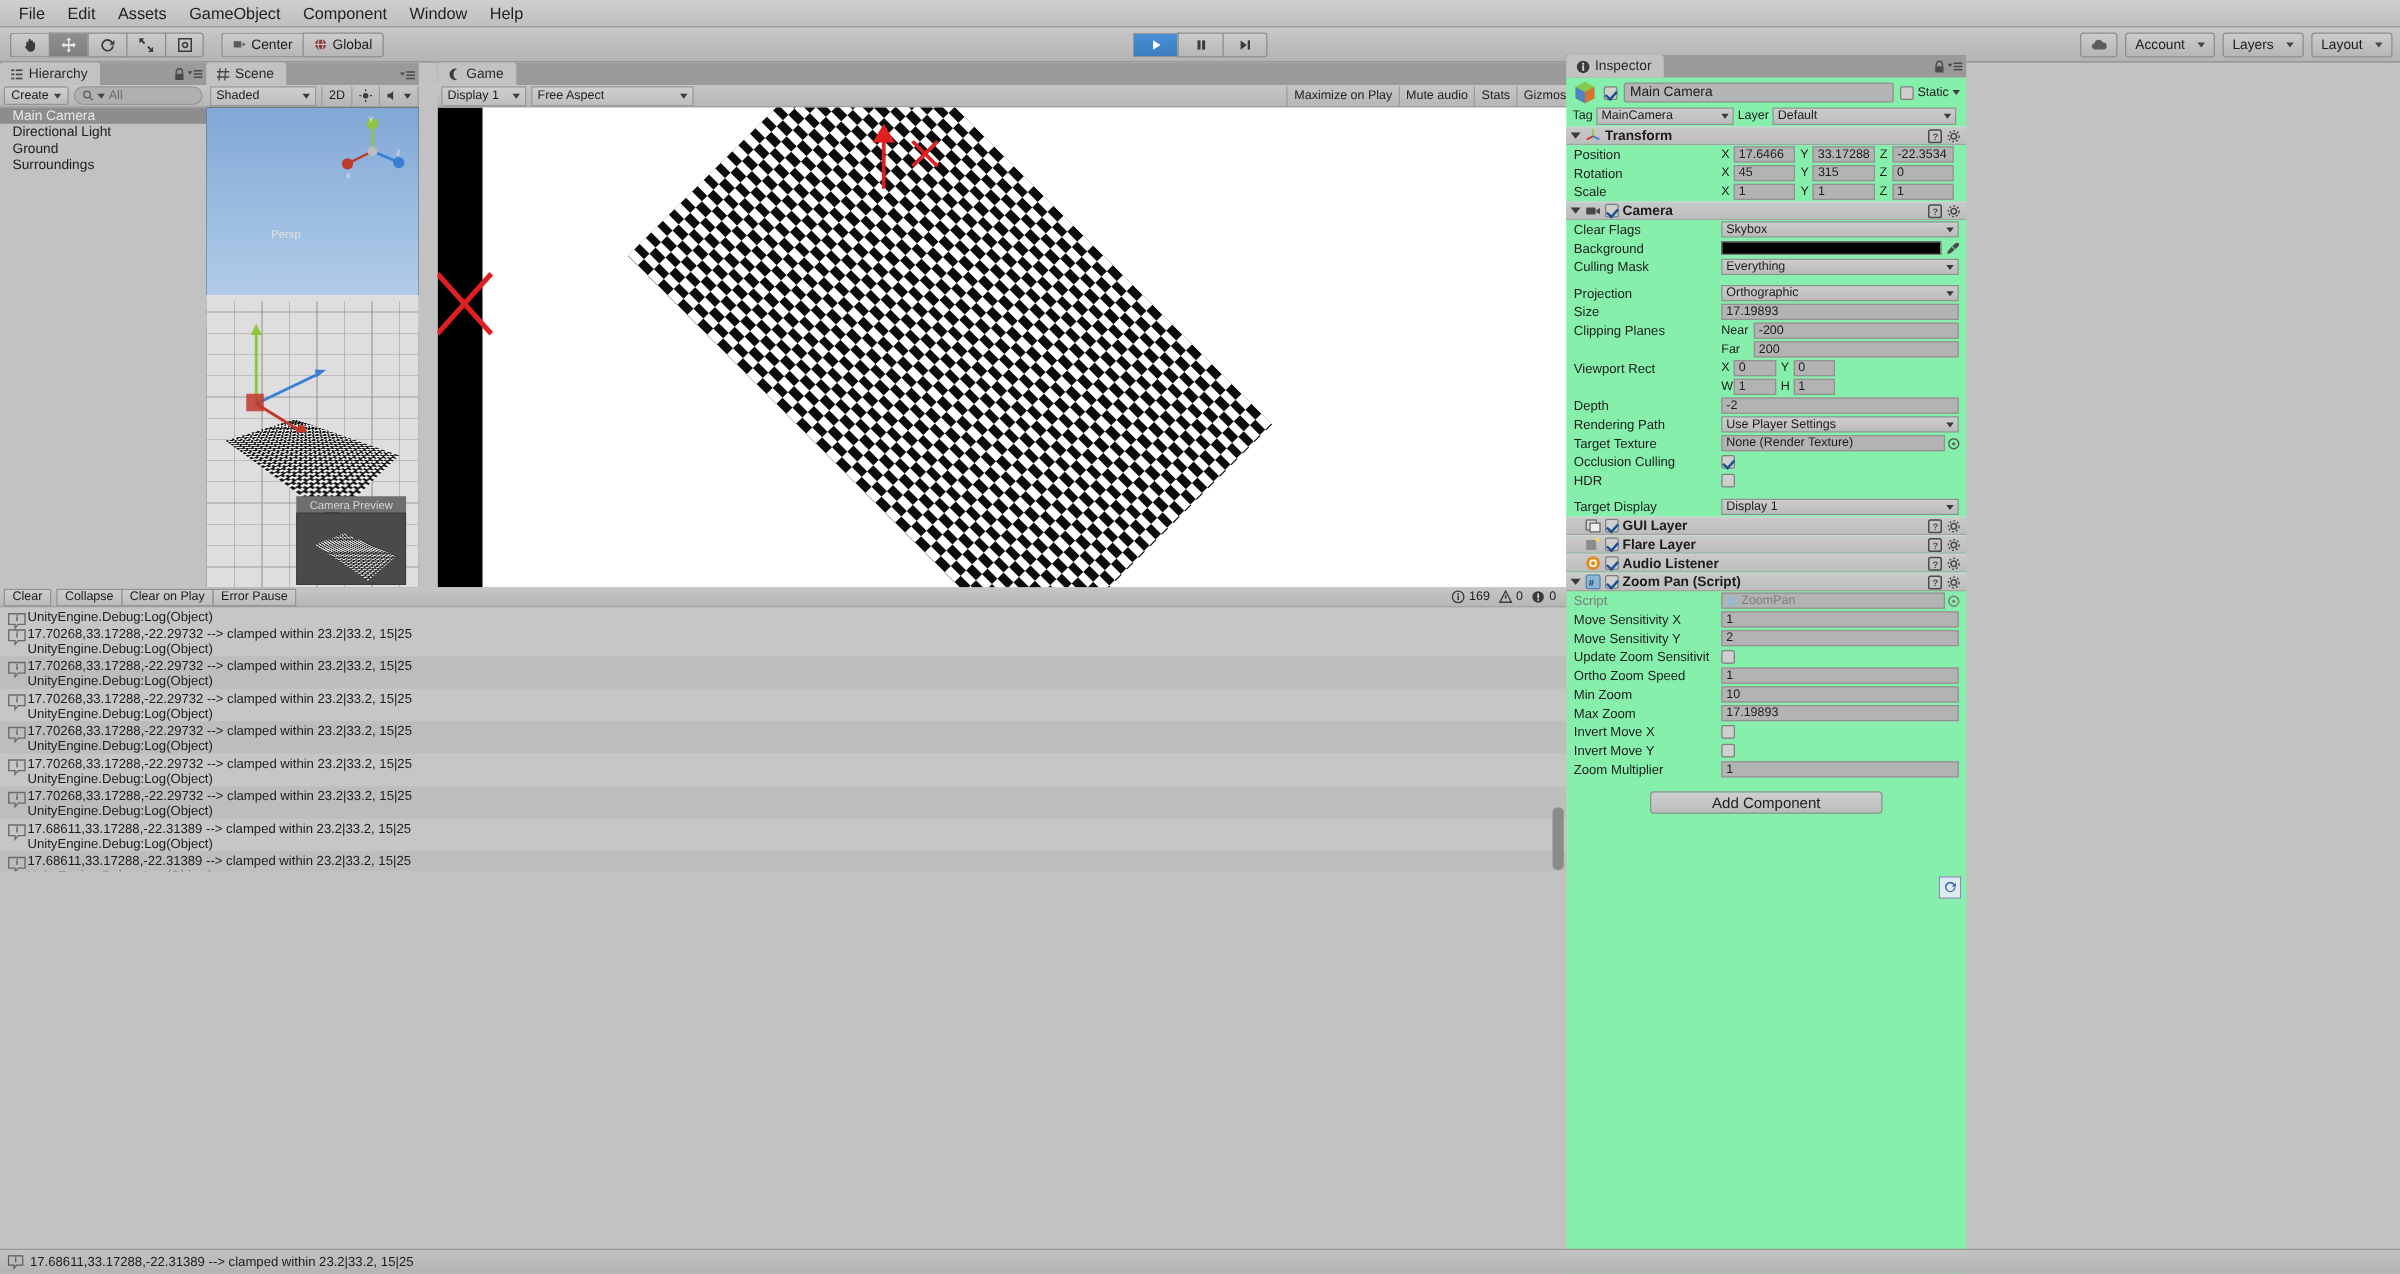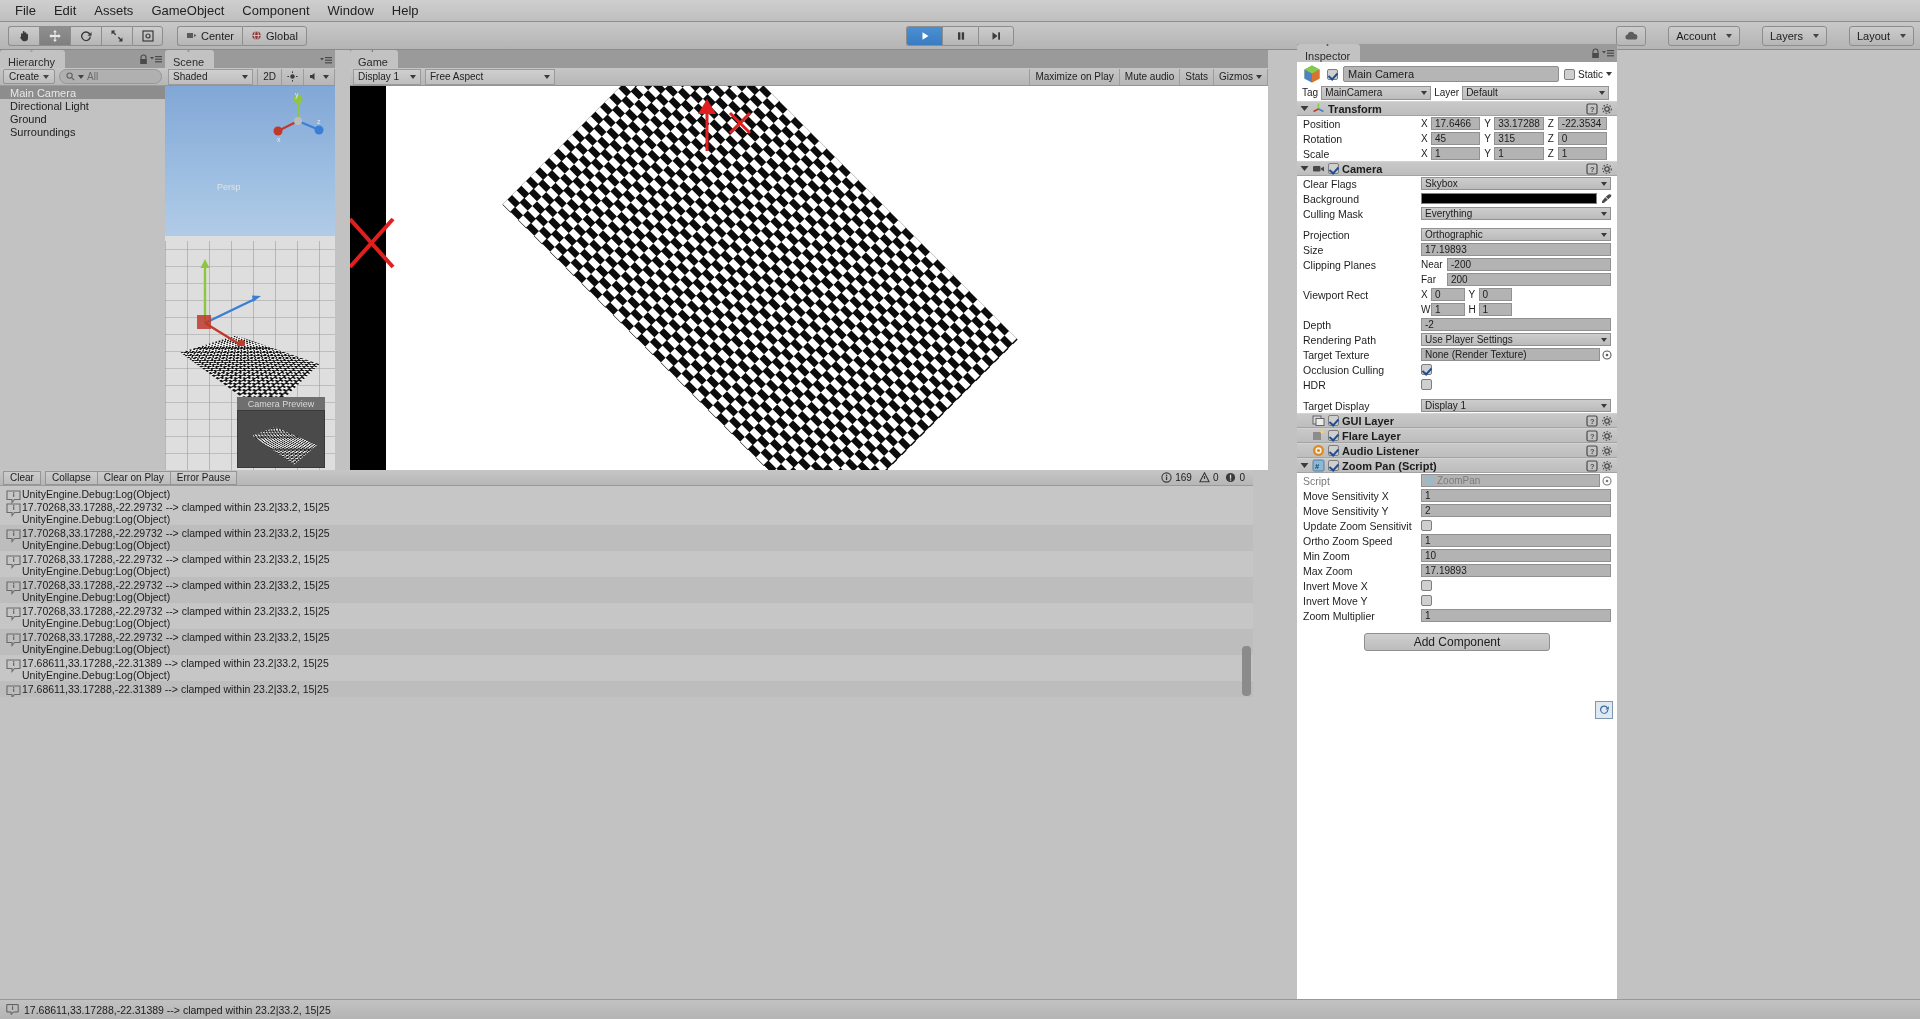--- a/index.html
+++ b/index.html
@@ -64,21 +64,21 @@
     width: 36px; height: 20px;
     background: linear-gradient(#cccccc,#b6b6b6);
     border: 1px solid #8d8d8d; border-right: none;
     display: flex; align-items: center; justify-content: center; cursor: default;
   }
   .plbtn:first-child { border-radius: 3px 0 0 3px; }
   .plbtn:last-child { border-right: 1px solid #8d8d8d; border-radius: 0 3px 3px 0; }
   .plbtn.play { background: linear-gradient(#4a8fd4,#3a7cc0); }
 
   .toolbar-right {
-    position: absolute; right: 6px; display: flex; align-items: center; gap: 22px;
+    position: absolute; right: 6px; display: flex; align-items: center; gap: 6px;
   }
   .cloudbtn {
     width: 30px; height: 20px; background: linear-gradient(#cccccc,#b6b6b6);
     border: 1px solid #8d8d8d; border-radius: 3px;
     display: flex; align-items: center; justify-content: center; cursor: default;
   }
   .popbtn {
     height: 20px; padding: 0 7px; background: linear-gradient(#cccccc,#b6b6b6);
     border: 1px solid #8d8d8d; border-radius: 3px;
     display: flex; align-items: center; gap: 10px; font-size: 11px; cursor: default;
@@ -89,21 +89,21 @@
   .panel { position: absolute; background: #c2c2c2; }
   .tabrow {
     height: 18px; background: #9a9a9a;
     display: flex; align-items: flex-end; position: relative;
   }
   .tab {
     height: 18px; padding: 0 10px 0 8px; display: flex; align-items: center; gap: 4px;
     background: #9a9a9a; font-size: 11px; color: #2a2a2a; cursor: default;
     border-radius: 3px 3px 0 0;
   }
-  .tab.active { background: #c2c2c2; flex-direction: column; }
+  .tab.active { background: #c2c2c2; }
   .tabrow .tabopts {
     position: absolute; right: 3px; bottom: 3px; display: flex; align-items: center; gap: 2px;
   }
   .hamb { display: block; }
 
   .subtoolbar {
     height: 18px; background: linear-gradient(#c6c6c6,#b6b6b6);
     border-bottom: 1px solid #949494;
     display: flex; align-items: center; gap: 0px;
   }
@@ -183,21 +183,21 @@
   .game-board {
     position: absolute; left: 180px; top: -44px; width: 460px; height: 460px;
     background-image: repeating-conic-gradient(#0c0c0c 0% 25%, #ffffff 0% 50%);
     background-size: 22.4px 22.4px;
     transform: rotate(45deg) scaleY(0.585);
     transform-origin: 50% 50%;
   }
   .annot { position: absolute; pointer-events: none; }
 
   
-  #inspector { left: 1297px; top: 44px; width: 320px; height: 975px; background: #ffffff; }
+  #inspector { left: 1253px; top: 44px; width: 320px; height: 975px; background: #86efac; }
   .insp-namebar { height: 22px; display: flex; align-items: center; gap: 5px; padding: 2px 5px 0 5px; }
   .cube-icon { width: 20px; height: 20px; }
   .namefield {
     flex: 1; height: 16px; background: #b5b5b5; border: 1px solid #8e8e8e;
     border-radius: 2px; font-size: 11px; padding: 0 4px; display: flex; align-items: center;
   }
   .statictoggle { display: flex; align-items: center; gap: 3px; font-size: 10px; }
   .insp-tagbar { height: 17px; display: flex; align-items: center; gap: 3px; padding: 0 5px; font-size: 10px; }
   .smalldrop {
     height: 14px; border: 1px solid #939393; background: linear-gradient(#cdcdcd,#bcbcbc);

